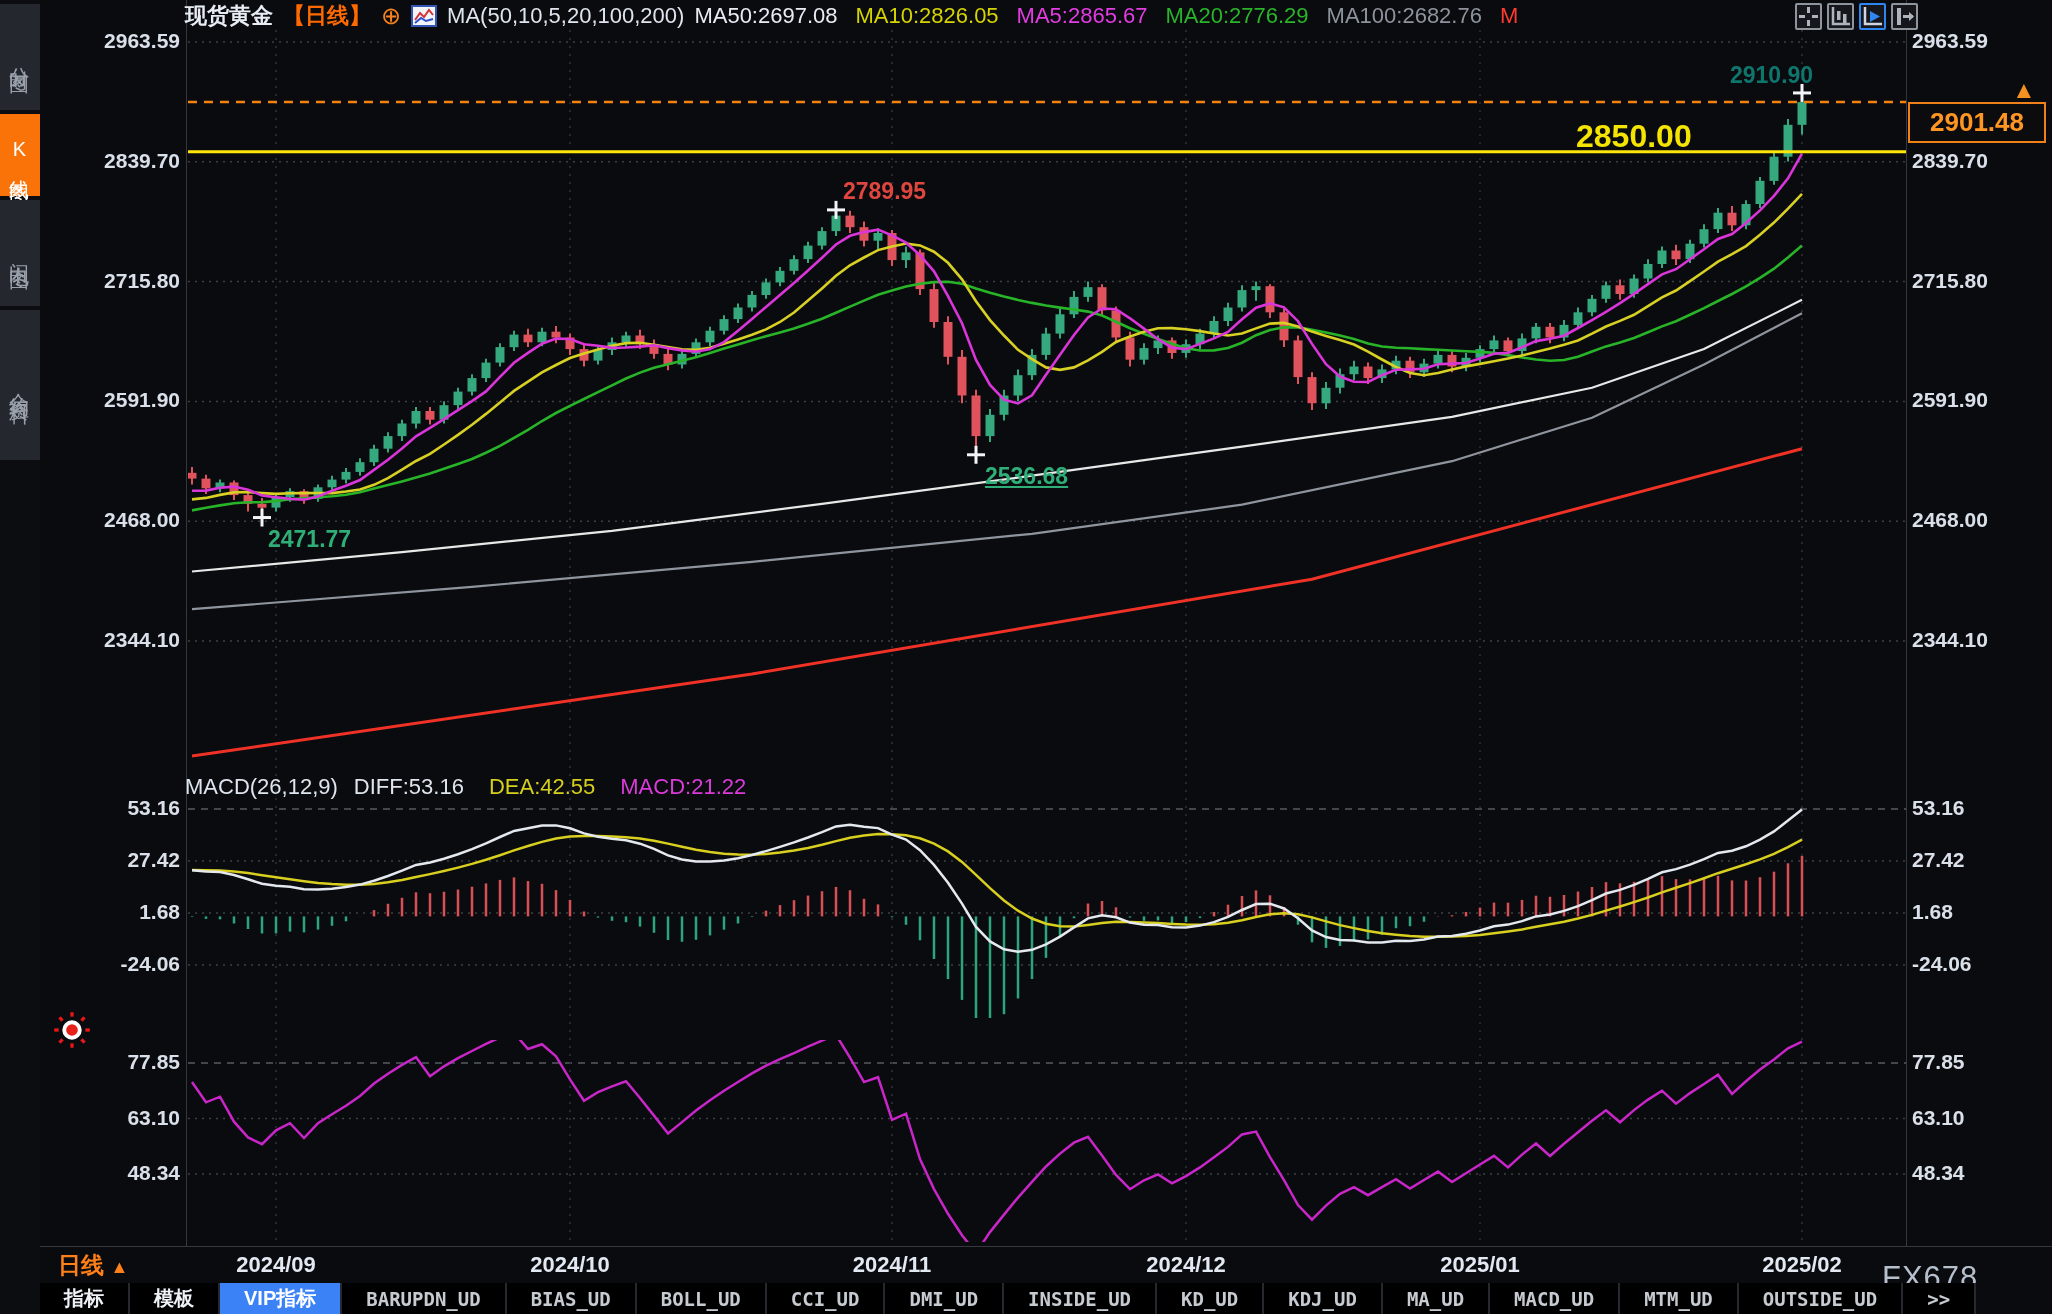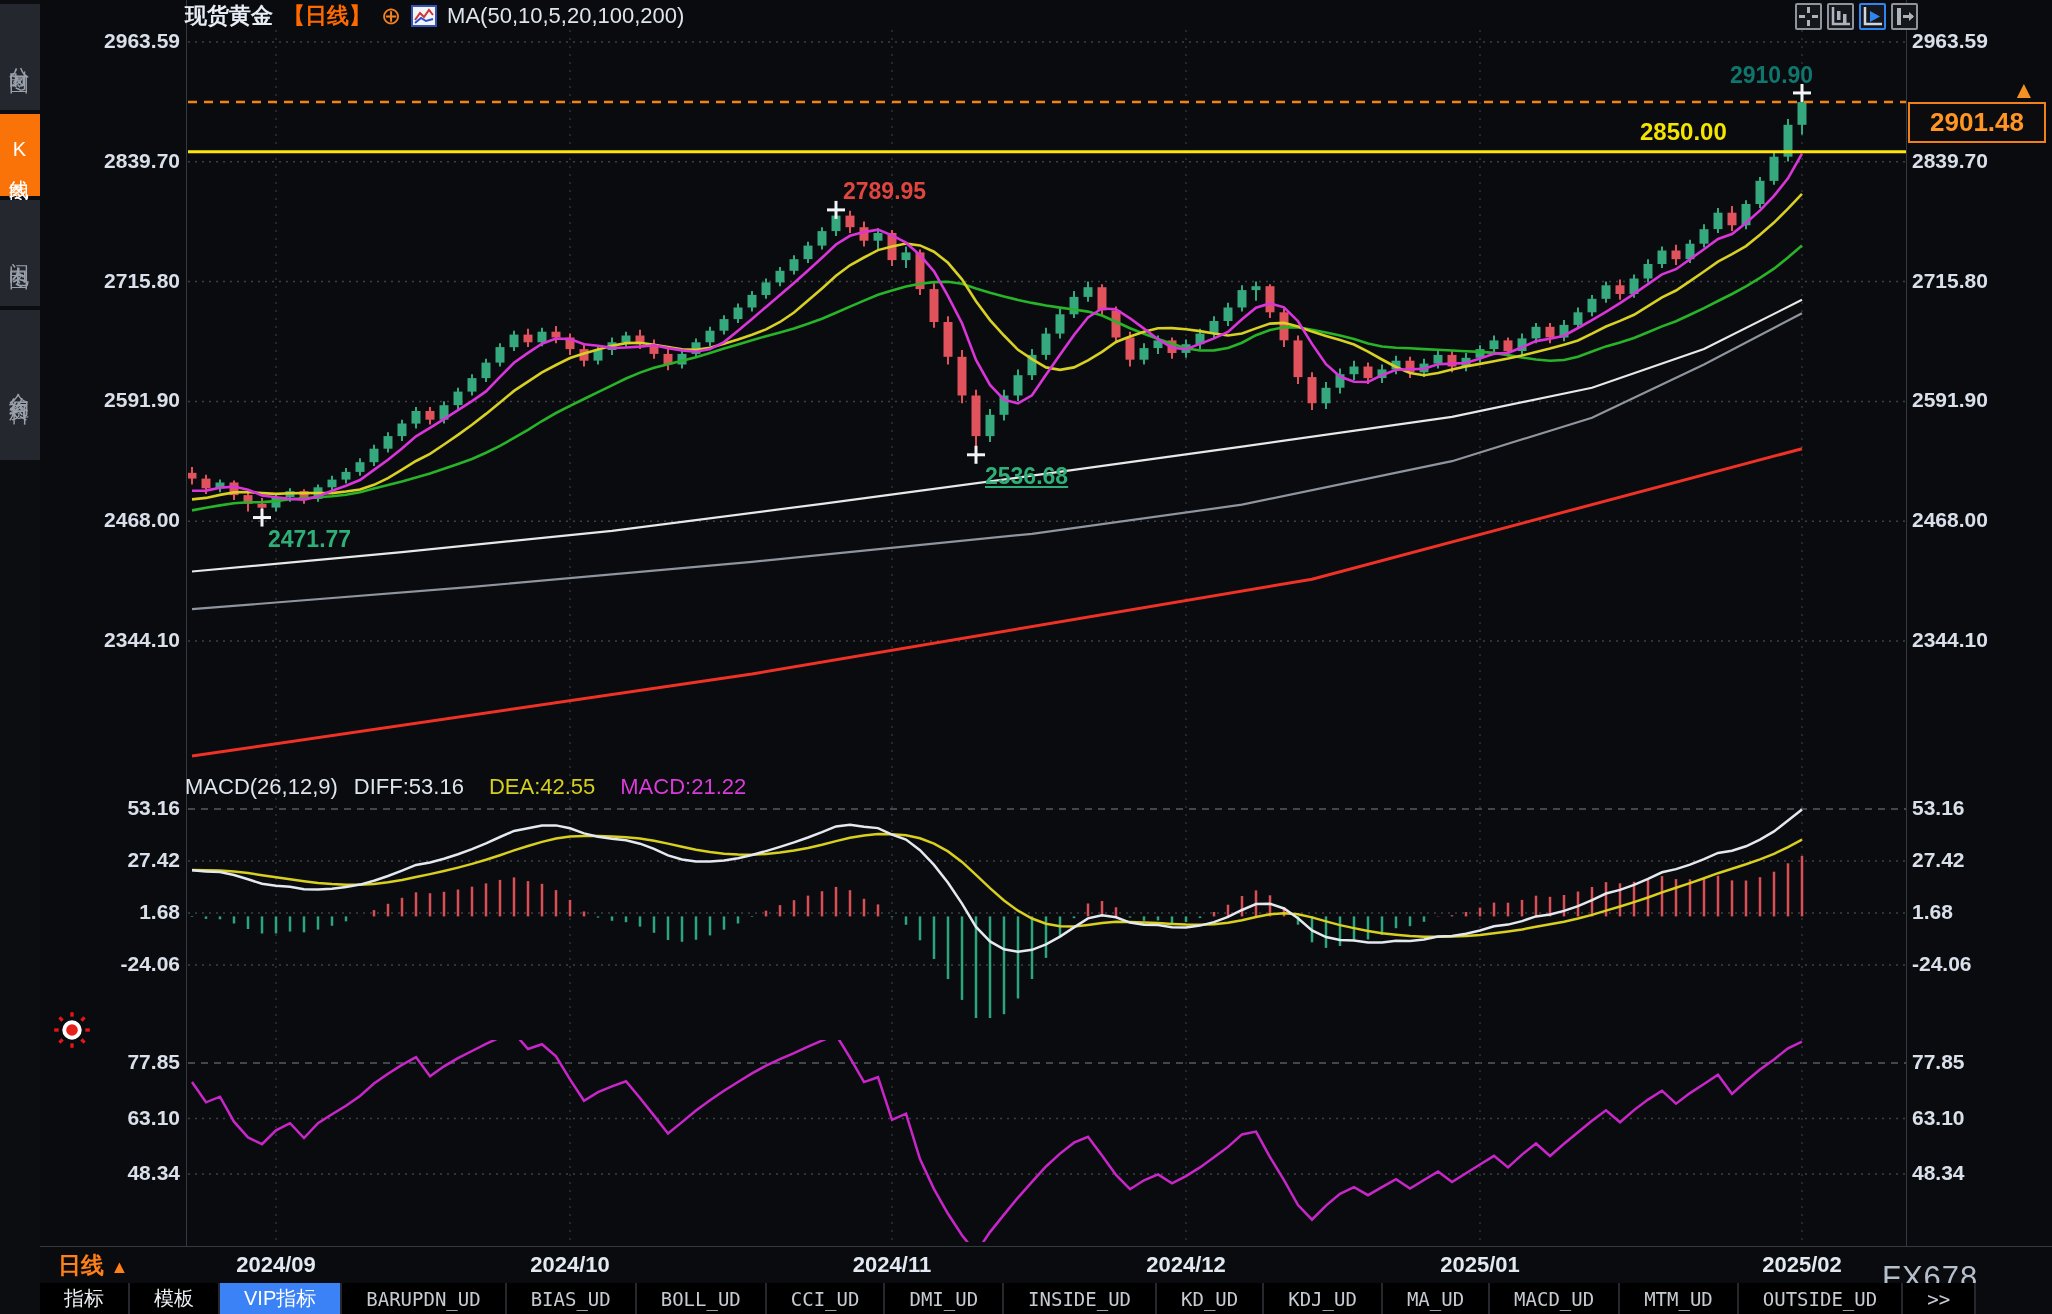--- a/index.html
+++ b/index.html
@@ -24,36 +24,36 @@
   .icon-row{position:absolute;top:3px;right:134px;display:flex;gap:5px;z-index:30;}
   .icon-btn{width:27px;height:27px;background:#15171c;border:2px solid #8f959d;border-radius:2px;
             box-sizing:border-box;display:flex;align-items:center;justify-content:center;cursor:pointer;}
   .icon-btn.active{border-color:#2f86f0;}
   
   .axlbl{position:absolute;font-weight:700;font-size:21px;color:#d9e0ea;z-index:5;}
   .axlbl.left{left:0;width:140px;text-align:right;}
   .axlbl.right{left:1872px;width:134px;text-align:left;}
   
   .anno{position:absolute;font-weight:700;font-size:23px;z-index:20;white-space:nowrap;}
-  .alert-lbl{position:absolute;left:1600px;top:118px;color:#f5e400;font-weight:700;font-size:24px;z-index:20;}
+  .alert-lbl{position:absolute;left:1536px;top:118px;color:#f5e400;font-weight:700;font-size:32px;z-index:20;}
   .last-box{position:absolute;left:1868px;top:101px;width:138px;height:41px;border:2px solid #f08018;
             background:#0c0c0e;color:#ff9522;font-weight:700;font-size:26px;display:flex;
             align-items:center;justify-content:center;z-index:21;box-sizing:border-box;}
   .last-arrow{position:absolute;left:1972px;top:76px;color:#f59120;font-size:24px;z-index:22;}
   
   .ind-hdr{position:absolute;left:145px;display:flex;gap:16px;font-size:22px;color:#dfe5ee;
            white-space:nowrap;z-index:10;}
   
   .period-sel{position:absolute;left:18px;top:1250px;color:#ff7f18;font-weight:700;font-size:23px;
               z-index:15;cursor:pointer;}
   .month-lbl{position:absolute;top:1252px;transform:translateX(-50%);color:#e3e9f2;font-weight:700;
              font-size:22px;z-index:10;}
   .watermark{position:absolute;left:1842px;top:1260px;color:#b6bfcc;font-size:31px;letter-spacing:1px;z-index:9;}
   .toolbar{position:absolute;left:0;top:1283px;width:2012px;height:31px;background:#26282d;
-           display:flex;align-items:stretch;z-index:25;}
+           display:flex;align-items:stretch;z-index:25;font-weight:bold;}
   .tab{background:#000;color:#eef1f5;font-size:20px;display:flex;align-items:center;
        justify-content:center;padding:0 24px;margin-right:2px;cursor:pointer;white-space:nowrap;}
   .tab.mono{font-family:"DejaVu Sans Mono",monospace;color:#c6cad1;font-size:19px;}
   .tab.active{background:#3b82f6;color:#fff;}
   .toolbar .fill{flex:1;background:#0a0b0e;}
 </style>
 </head>
 <body>
 
 <div class="stage">
@@ -72,20 +72,28 @@
       <span class="per">【日线】</span>
       <span class="plus">⊕</span>
       <span style="display:inline-flex;">
         <svg width="26" height="22" viewBox="0 0 26 22">
           <rect x="1" y="1" width="24" height="20" fill="#f2f4f8" stroke="#3356b4" stroke-width="2"></rect>
           <polyline points="4,15 9,8 13,12 18,5 22,10" fill="none" stroke="#d23333" stroke-width="2"></polyline>
           <polyline points="4,18 10,13 15,16 22,14" fill="none" stroke="#2c4fd0" stroke-width="2"></polyline>
         </svg>
       </span>
       <span class="malabel">MA(50,10,5,20,100,200)</span>
+      <span id="ma-values" style="display:flex;gap:18px;">
+          <span style="color: rgb(232, 237, 245);">MA50:2697.08</span>
+          <span style="color: rgb(214, 212, 0);">MA10:2826.05</span>
+          <span style="color: rgb(226, 60, 226);">MA5:2865.67</span>
+          <span style="color: rgb(42, 180, 42);">MA20:2776.29</span>
+          <span style="color: rgb(141, 147, 156);">MA100:2682.76</span>
+          <span style="color: rgb(255, 59, 48);">M</span>
+        </span>
     </div>
 
     <div class="icon-row">
       <div class="icon-btn">
         <svg width="23" height="23" viewBox="0 0 23 23">
           <g stroke="#aeb4bc" stroke-width="3">
               <line x1="11.5" y1="2" x2="11.5" y2="8"></line>
           <line x1="11.5" y1="15" x2="11.5" y2="21"></line>
               <line x1="2" y1="11.5" x2="8" y2="11.5"></line>
           <line x1="15" y1="11.5" x2="21" y2="11.5"></line>

